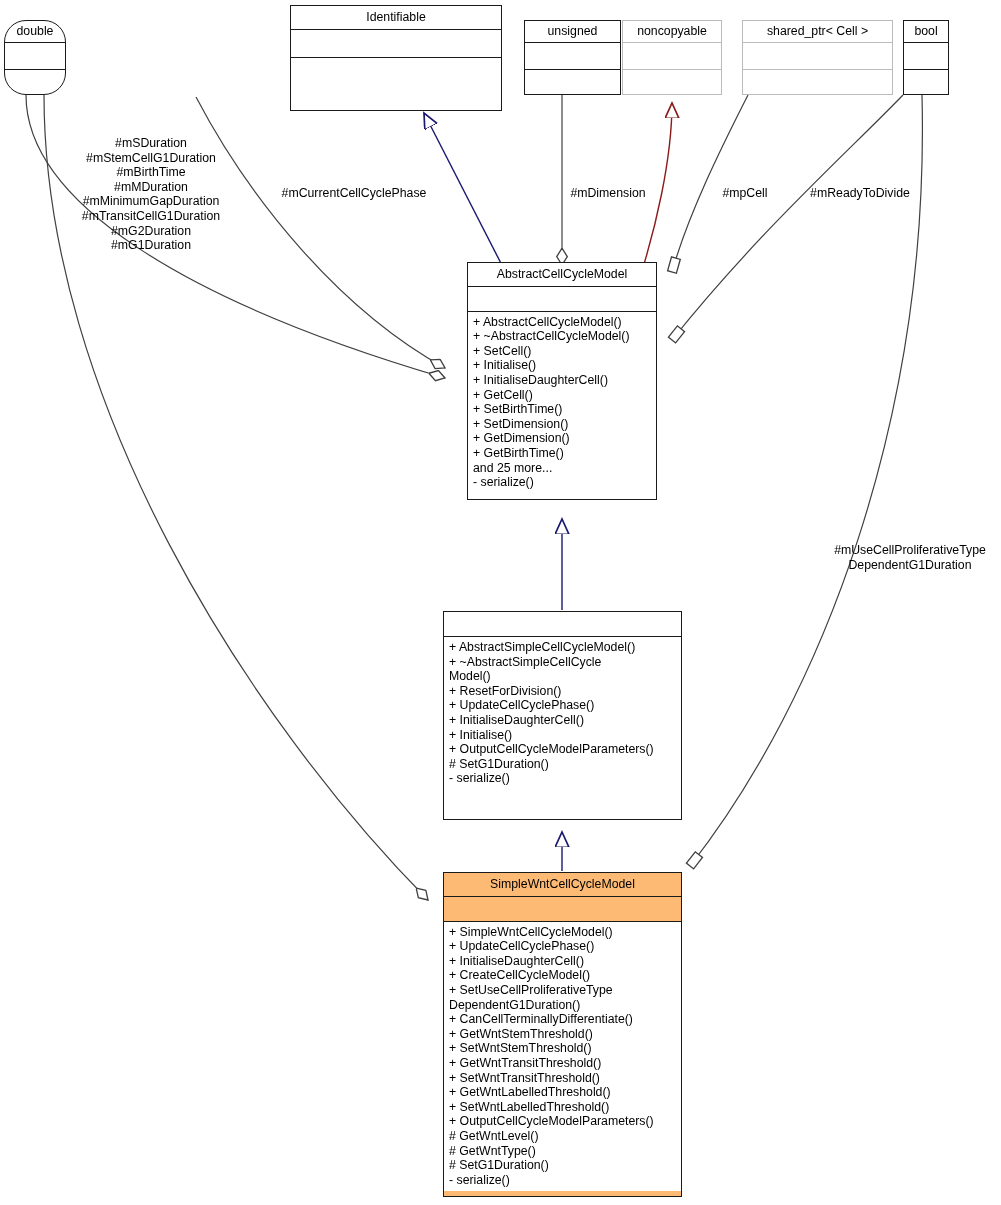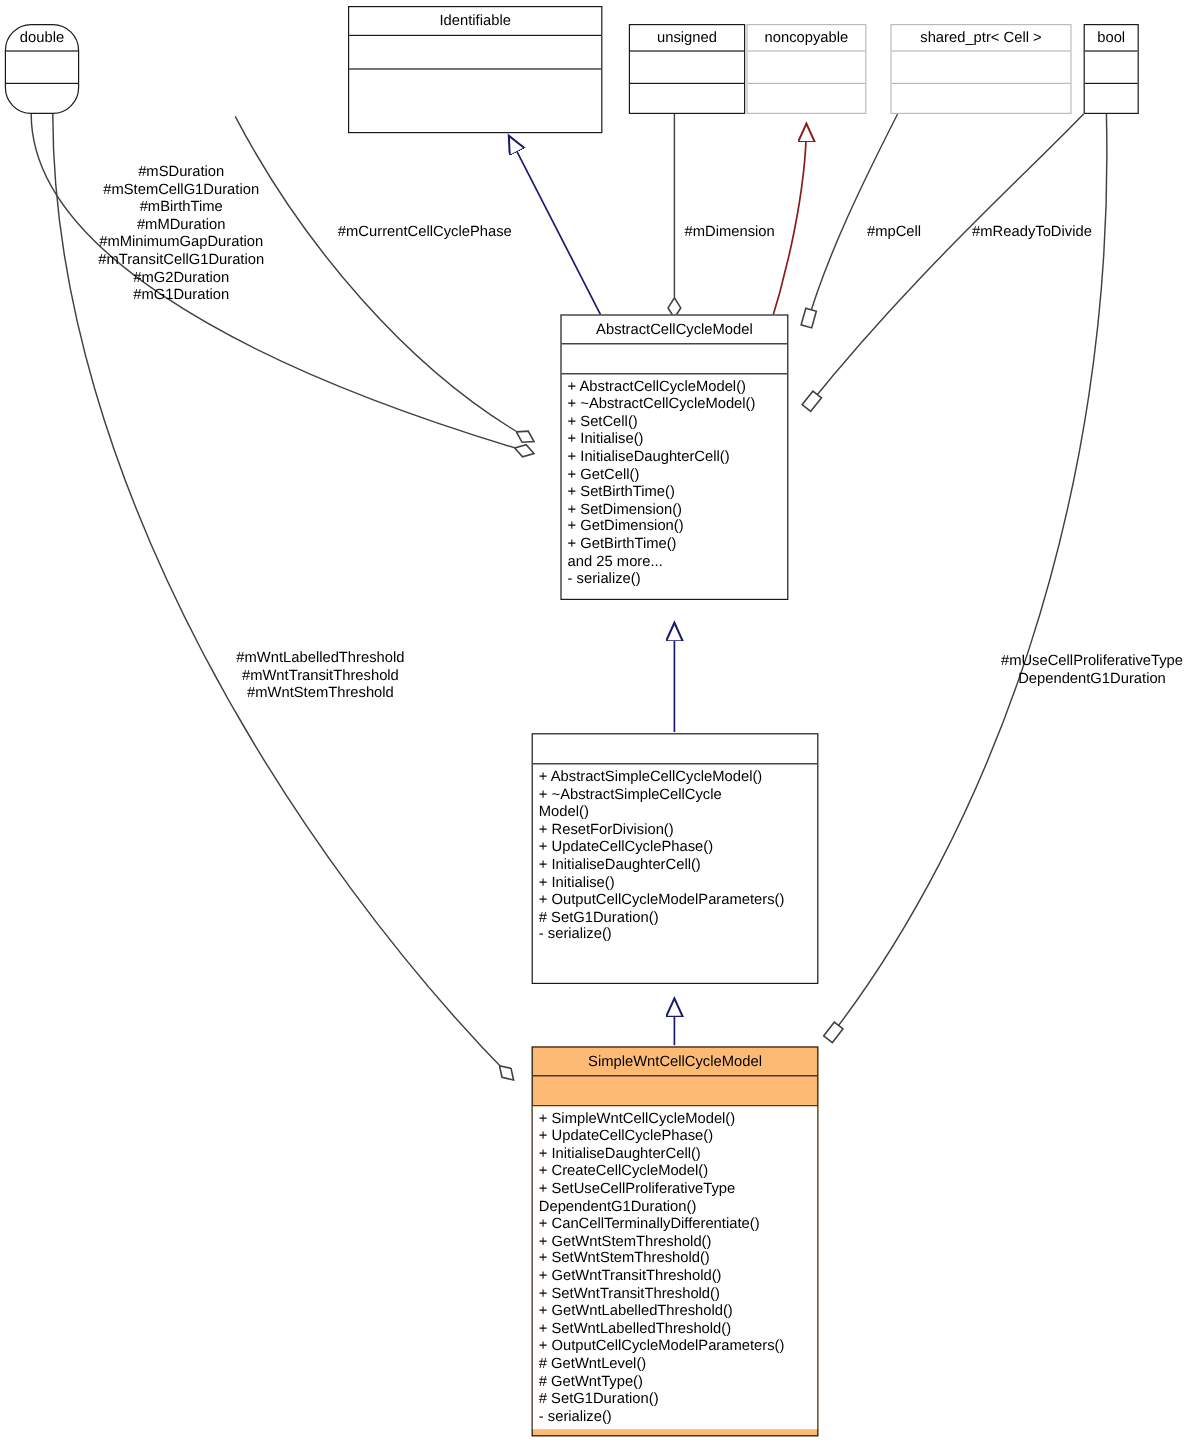--- a/index.html
+++ b/index.html
@@ -221,20 +221,17 @@
 #mG1Duration</div>
 
   <div class="edge-label" style="left:274px; top:186px; width:160px;">#mCurrentCellCyclePhase</div>
 
   <div class="edge-label" style="left:562px; top:186px; width:92px;">#mDimension</div>
 
   <div class="edge-label" style="left:715px; top:186px; width:60px;">#mpCell</div>
 
   <div class="edge-label" style="left:800px; top:186px; width:120px;">#mReadyToDivide</div>
 
-  <div class="edge-label" style="left:186px; top:541px; width:162px;">#mWntLabelledThreshold
-#mWntTransitThreshold
-#mWntStemThreshold</div>
 
   <div class="edge-label" style="left:820px; top:543px; width:180px;">#mUseCellProliferativeType
 DependentG1Duration</div>
 
 </div>
 
 </body></html>

